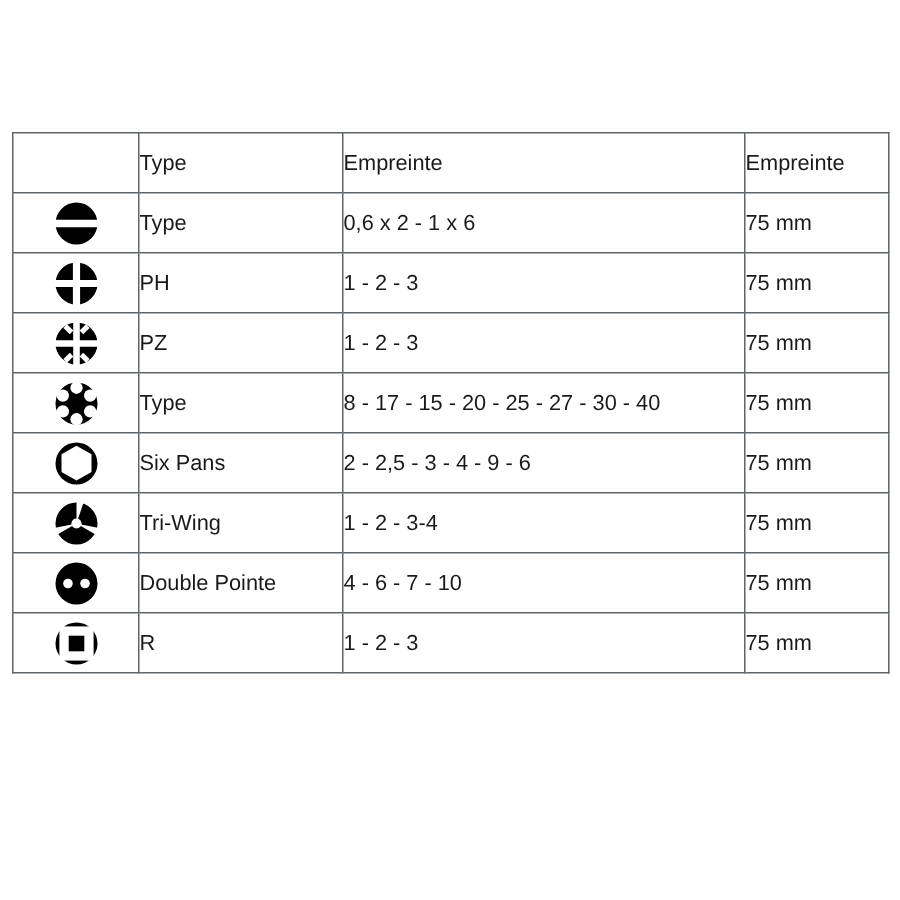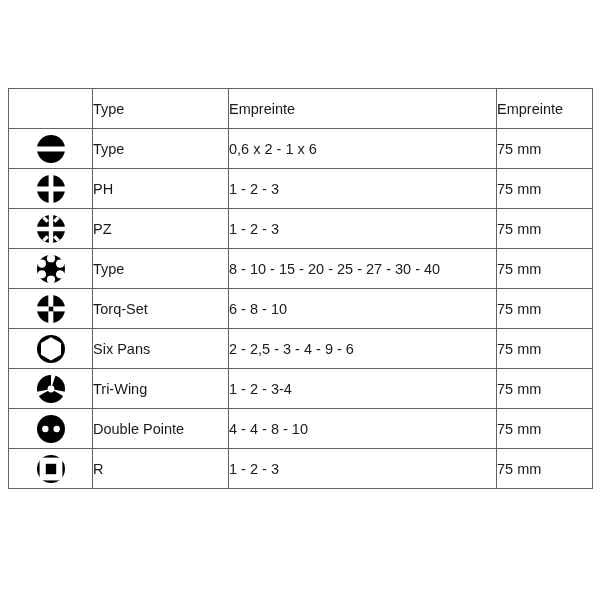--- a/index.html
+++ b/index.html
@@ -163,40 +163,24 @@
                   <circle cx="26.1" cy="22.3" r="4.1"></circle>
                   <circle cx="17" cy="27.5" r="4.1"></circle>
                   <circle cx="7.9" cy="22.3" r="4.1"></circle>
                   <circle cx="7.9" cy="11.7" r="4.1"></circle>
                 </g>
                 <circle cx="17" cy="17" r="6.4" fill="#000"></circle>
               </svg>
             </div>
           </td>
           <td class="pad">Type</td>
-          <td class="pad">8 - 10 - 15 - 20 - 25 - 27 - 30 - 40</td>
-          <td class="pad">75 mm</td>
-        </tr>
-
-        <tr>
-          <td class="icon-cell">
-            <div class="icon-box">
-              <svg width="34" height="34" viewBox="0 0 34 34">
-                <circle cx="17" cy="17" r="14" fill="#000"></circle>
-                <rect x="14.3" y="1.5" width="5" height="13.2" fill="#fff"></rect>
-                <rect x="19.3" y="14.4" width="13.2" height="5" fill="#fff"></rect>
-                <rect x="14.3" y="19.3" width="5" height="13.2" fill="#fff"></rect>
-                <rect x="1.5" y="14.4" width="13.2" height="5" fill="#fff"></rect>
-              </svg>
-            </div>
-          </td>
-          <td class="pad">Torq-Set</td>
-          <td class="pad">6 - 8 - 10</td>
-          <td class="pad">75 mm</td>
-        </tr>
+          <td class="pad">8 - 17 - 15 - 20 - 25 - 27 - 30 - 40</td>
+          <td class="pad">75 mm</td>
+        </tr>
+
 
         <tr>
           <td class="icon-cell">
             <div class="icon-box">
               <svg width="34" height="34" viewBox="0 0 34 34">
                 <circle cx="17" cy="17" r="14" fill="#000"></circle>
                 <polygon points="17,5.2 27,10.9 27,22.7 17,28.4 7,22.7 7,10.9" fill="#fff"></polygon>
               </svg>
             </div>
           </td>
@@ -226,21 +210,21 @@
           <td class="icon-cell">
             <div class="icon-box">
               <svg width="34" height="34" viewBox="0 0 34 34">
                 <circle cx="17" cy="17" r="14" fill="#000"></circle>
                 <circle cx="11.3" cy="17" r="3.2" fill="#fff"></circle>
                 <circle cx="22.7" cy="17" r="3.2" fill="#fff"></circle>
               </svg>
             </div>
           </td>
           <td class="pad">Double Pointe</td>
-          <td class="pad">4 - 4 - 8 - 10</td>
+          <td class="pad">4 - 6 - 7 - 10</td>
           <td class="pad">75 mm</td>
         </tr>
 
         <tr>
           <td class="icon-cell">
             <div class="icon-box">
               <svg width="34" height="34" viewBox="0 0 34 34">
                 <circle cx="17" cy="17" r="14" fill="#000"></circle>
                 <rect x="5.6" y="5.6" width="22.8" height="22.8" fill="#fff"></rect>
                 <rect x="11.8" y="11.8" width="10.4" height="10.4" fill="#000"></rect>

